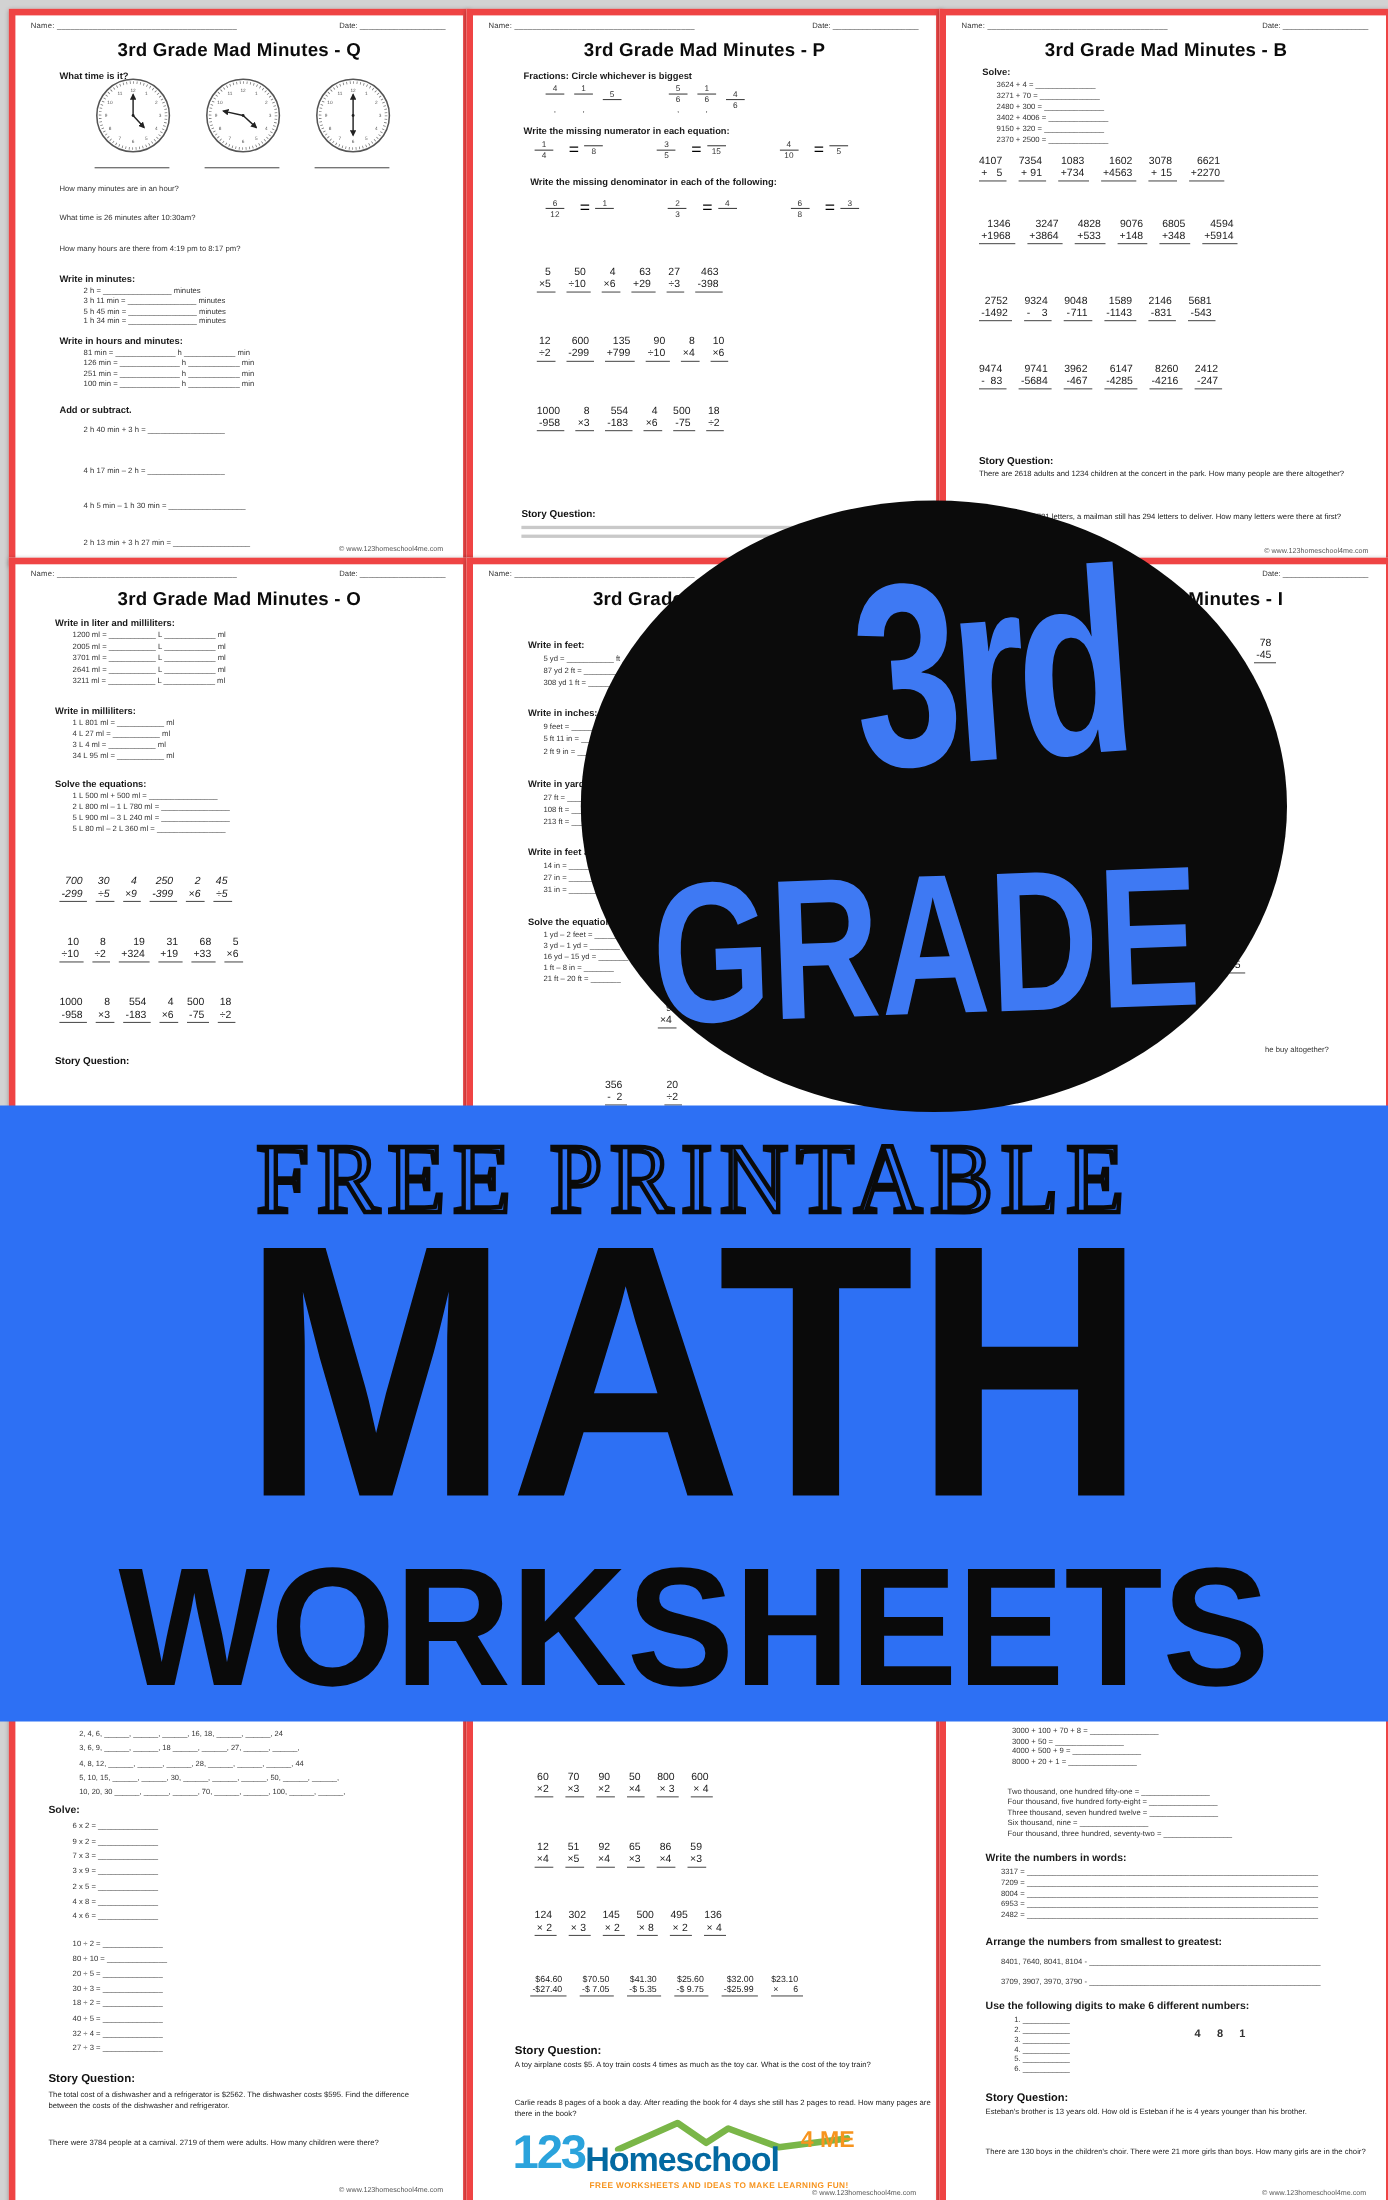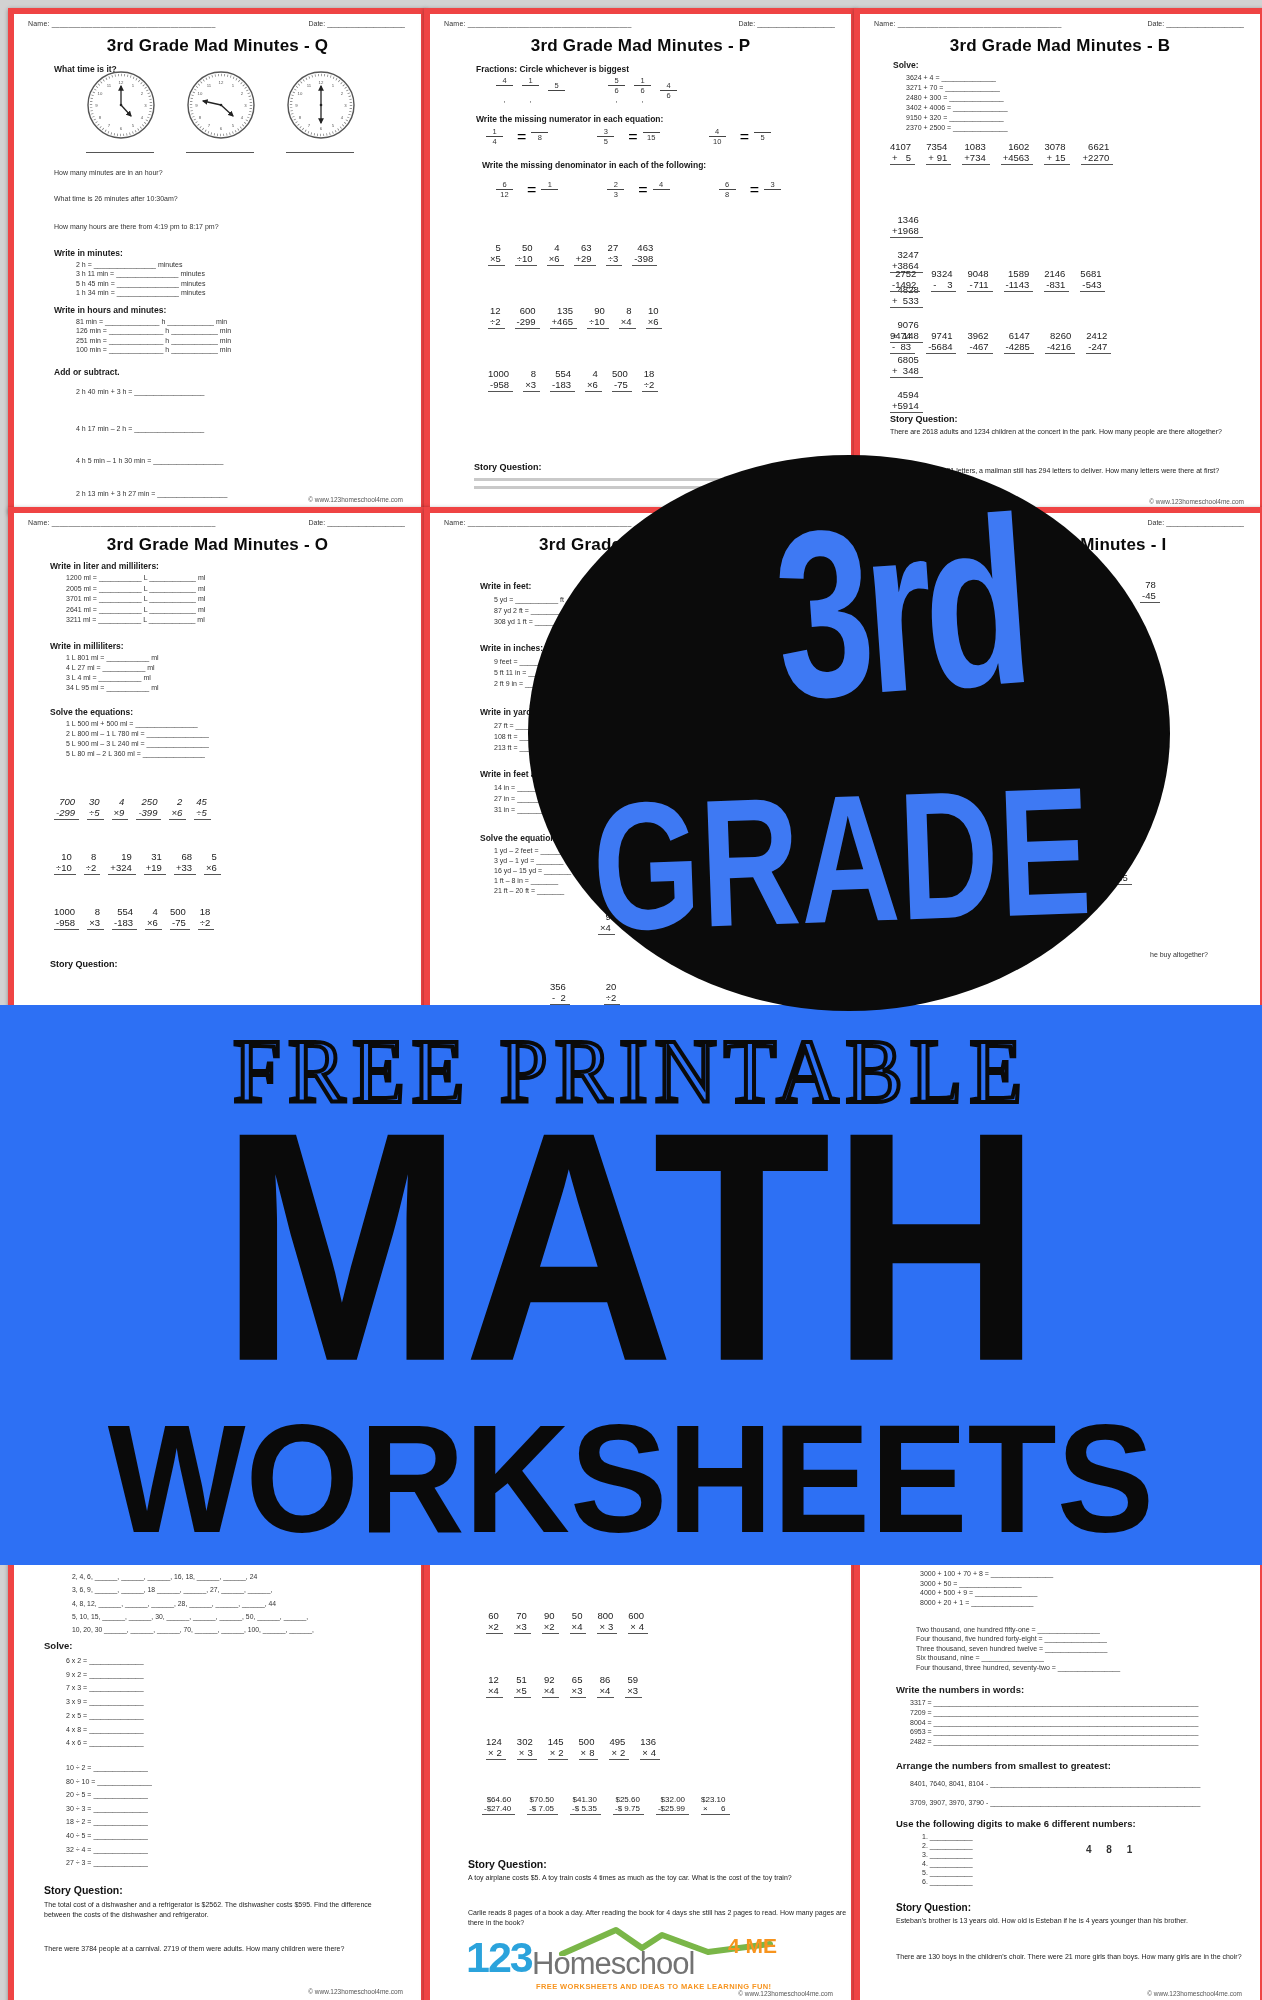--- a/index.html
+++ b/index.html
@@ -34,21 +34,21 @@
   .bn1{position:absolute;left:0;top:14px;width:100%;text-align:center;font-family:"Liberation Serif",serif;font-size:86px;letter-spacing:7px;color:transparent;-webkit-text-stroke:4px #0a0a0a;transform:scaleY(1.05);transform-origin:top;white-space:nowrap;}
   @supports not (-webkit-text-stroke: 1px #000){.bn1{color:#0a0a0a;}}
   .bn2{position:absolute;left:0;top:78px;width:100%;text-align:center;font-size:292px;line-height:292px;font-weight:bold;letter-spacing:0px;color:#0a0a0a;transform:scaleY(1.12);transform-origin:top;white-space:nowrap;}
   .bn3{position:absolute;left:0;top:398px;width:100%;text-align:center;font-size:146px;line-height:146px;font-weight:bold;color:#0a0a0a;transform:scaleY(1.05);transform-origin:top;white-space:nowrap;}
   #gradeCircle{position:absolute;left:528px;top:455px;width:642px;height:556px;background:#0b0b0b;border-radius:50%;}
   .g3{position:absolute;left:240px;top:44px;font-size:212px;line-height:212px;font-weight:bold;color:#3e79f3;letter-spacing:-10px;transform:rotate(-4deg) scale(.82,1.12);transform-origin:left top;}
   .g4{position:absolute;left:62px;top:322px;font-size:168px;line-height:168px;font-weight:bold;color:#3e79f3;letter-spacing:0px;transform:rotate(-2deg) scale(.82,1.08);transform-origin:left top;}
   
   .logo{position:absolute;left:36px;top:416px;width:350px;height:72px;}
   .l123{position:absolute;left:0;top:8px;font-size:43px;line-height:43px;font-weight:bold;color:#2ba3dc;letter-spacing:-2px;}
-  .lhs{position:absolute;left:66px;top:20px;font-size:31px;line-height:31px;font-weight:normal;color:#737373;letter-spacing:-1px;}
+  .lhs{position:absolute;left:66px;top:20px;font-size:31px;line-height:31px;font-weight:bold;color:#0369a1;letter-spacing:-1px;}
   .l4me{position:absolute;left:262px;top:6px;font-size:21px;font-weight:bold;color:#f7941e;}
   .ltag{position:absolute;left:70px;top:54px;font-size:7.5px;font-weight:bold;color:#f7941e;letter-spacing:.4px;white-space:nowrap;}
   .clockwrap{position:absolute;}
 </style>
 </head>
 <body>
 
 <div id="canvas">
 
   <div class="page" style="left:8px;top:8px;width:407px;height:494px;">
@@ -280,21 +280,21 @@
           <div class="ct">600</div>
           <div class="co">
             <span>-</span>
             <span>299</span>
           </div>
         </div>
         <div class="cell">
           <div class="ct">135</div>
           <div class="co">
             <span>+</span>
-            <span>465</span>
+            <span>799</span>
           </div>
         </div>
         <div class="cell">
           <div class="ct">90</div>
           <div class="co">
             <span>÷</span>
             <span>10</span>
           </div>
         </div>
         <div class="cell">
@@ -411,21 +411,21 @@
           </div>
         </div>
         <div class="cell">
           <div class="ct">6621</div>
           <div class="co">
             <span>+</span>
             <span>2270</span>
           </div>
         </div>
       </div>
-    <div class="grow" style="left:30px;top:200px;gap:11px;flex-direction:column;">
+    <div class="grow" style="left:30px;top:184px;gap:11px;">
         <div class="cell">
           <div class="ct">1346</div>
           <div class="co">
             <span>+</span>
             <span>1968</span>
           </div>
         </div>
         <div class="cell">
           <div class="ct">3247</div>
           <div class="co">

